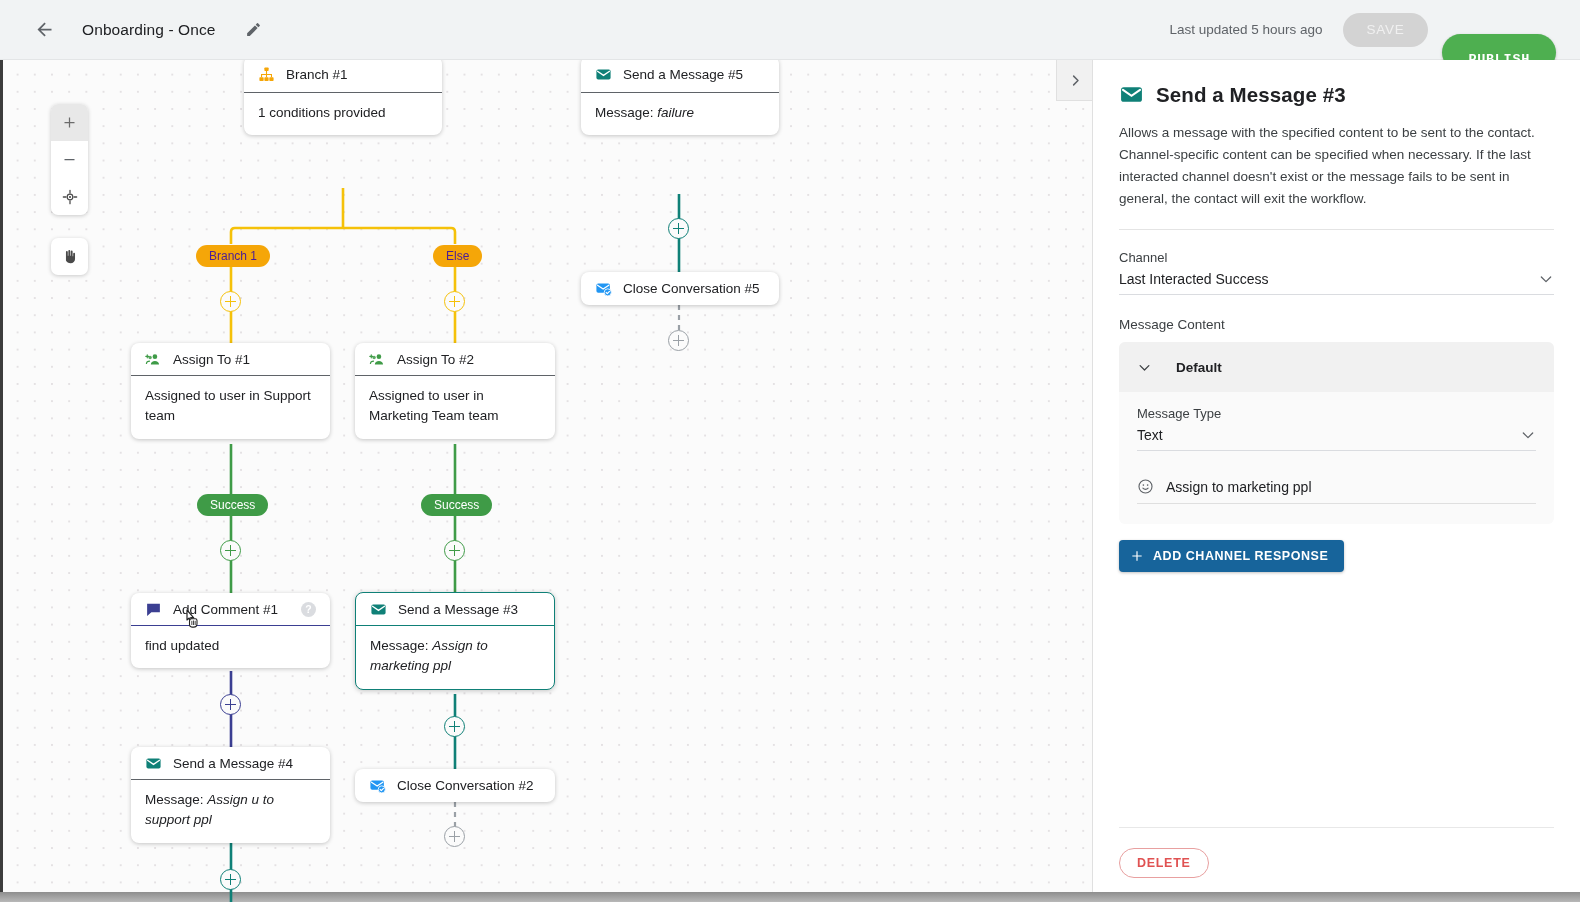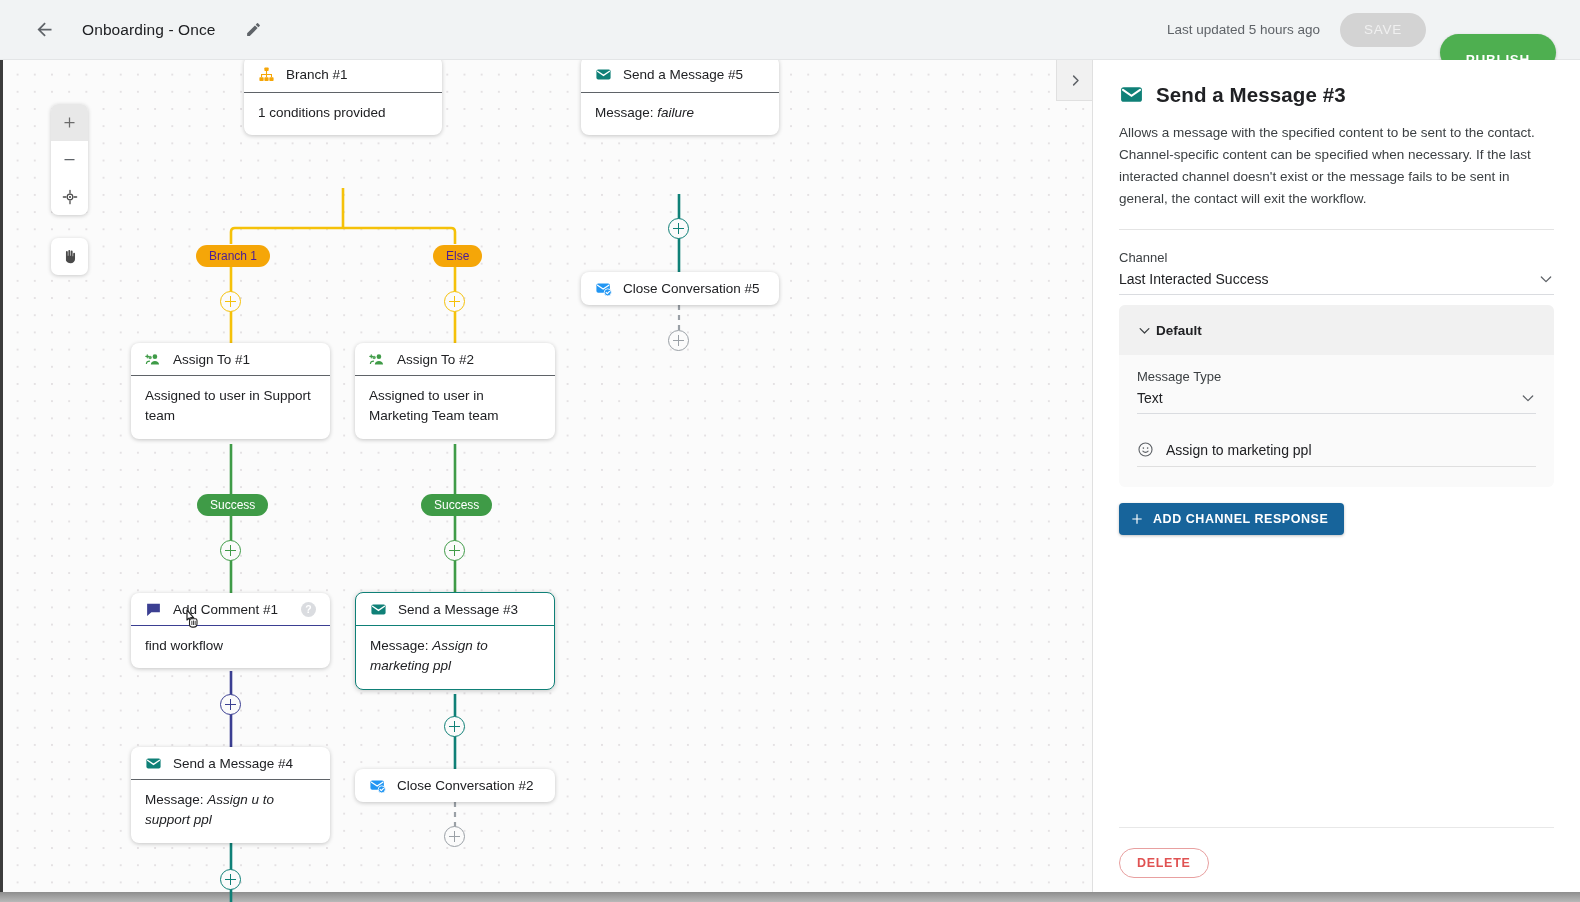--- a/index.html
+++ b/index.html
@@ -38,21 +38,21 @@
   .btn-save {
     background: #d3d3d3; color: #f0f0f0; border: none;
     height: 34px; padding: 0 24px; border-radius: 17px;
     font-size: 13.5px; font-weight: 400; letter-spacing: .7px;
     font-family: inherit; cursor: default;
   }
   .btn-publish {
     background: #4eaf50; color: #ffffff; border: none;
     height: 37px; padding: 18px 26px; border-radius: 19px;
     font-size: 13.5px; font-weight: 600; letter-spacing: .7px;
-    font-family: Liberation Sans, sans-serif; cursor: pointer;
+    font-family: Liberation Mono, monospace; cursor: pointer;
     box-shadow: 0 1px 3px rgba(0,0,0,.22);
     margin-top: 45px;
   }
 
   
   .body-wrap { position: absolute; left: 0; top: 60px; width: 1580px; height: 842px; }
 
   
   .canvas {
     position: absolute; left: 0; top: 0; width: 1092px; height: 842px;
@@ -160,21 +160,21 @@
     display: flex; align-items: center; justify-content: space-between;
     border-bottom: 1px solid #dadce0; padding: 6px 0 7px 0; cursor: pointer;
   }
   .select-val { font-size: 14px; color: #202124; }
   .section-label { font-size: 13.5px; color: #3c4043; margin-top: 22px; font-weight: 400; }
 
   .content-card {
     margin-top: 10px; background: #fafafa; border-radius: 6px; overflow: hidden;
   }
   .card-head {
-    background: #f1f1f1; height: 50px; display: flex; align-items: center; gap: 4px;
+    background: #f1f1f1; height: 50px; display: flex; align-items: center; gap: 24px;
     padding: 0 18px; cursor: pointer;
   }
   .card-head-title { font-size: 13.5px; font-weight: 700; color: #202124; }
   .card-body { padding: 14px 18px 20px 18px; }
   .msg-type-label { font-size: 13px; color: #3c4043; }
   .msg-input-row {
     display: flex; align-items: center; gap: 12px;
     border-bottom: 1px solid #dfdfdf; padding: 9px 0 8px 0; margin-top: 18px; cursor: text;
   }
   .msg-input-val { font-size: 14px; color: #202124; }
@@ -342,21 +342,21 @@
         </div>
 
         <div class="node has-body comment" style="left:128px; top:533px; width:199px;">
           <div class="node-head">
             <svg class="ic" viewBox="0 0 24 24">
               <path d="M3 4h18v12H9l-6 5z" fill="#3b3f92"></path>
             </svg>
             <span class="node-title">Add Comment #1</span>
             <span class="help-icon">?</span>
           </div>
-          <div class="node-body">find workflow</div>
+          <div class="node-body">find updated</div>
         </div>
 
         <div class="node has-body selected" style="left:352px; top:532px; width:200px;">
           <div class="node-head">
             <svg class="ic" viewBox="0 0 24 24">
               <rect x="2" y="5" width="20" height="14" rx="2.5" fill="#0f8077"></rect>
               <path d="M3.5 7.5L12 13.2l8.5-5.7" stroke="#ffffff" stroke-width="1.9" fill="none" stroke-linecap="round"></path>
             </svg>
             <span class="node-title">Send a Message #3</span>
           </div>
@@ -449,20 +449,21 @@
         <div class="panel-hr"></div>
 
         <div class="field-label">Channel</div>
         <div class="select-row">
           <span class="select-val">Last Interacted Success</span>
           <svg width="16" height="16" viewBox="0 0 24 24">
             <path d="M5 9l7 7 7-7" stroke="#5f6368" stroke-width="1.9" fill="none" stroke-linecap="round" stroke-linejoin="round"></path>
           </svg>
         </div>
 
+        <div class="section-label">Message Content</div>
 
         <div class="content-card">
           <div class="card-head">
             <svg width="15" height="15" viewBox="0 0 24 24">
               <path d="M5 9l7 7 7-7" stroke="#3c4043" stroke-width="2" fill="none" stroke-linecap="round" stroke-linejoin="round"></path>
             </svg>
             <span class="card-head-title">Default</span>
           </div>
           <div class="card-body">
             <div class="msg-type-label">Message Type</div>

